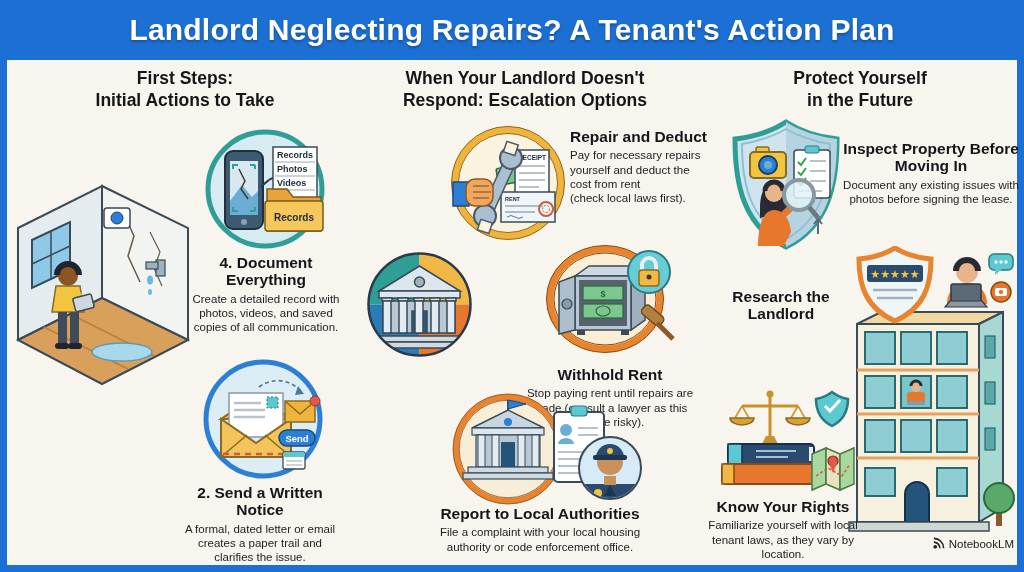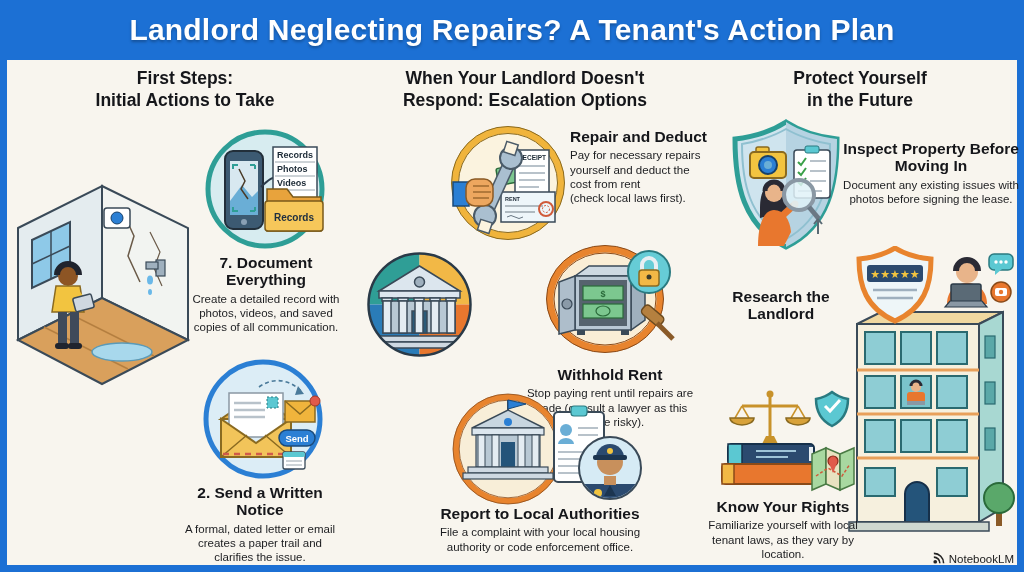--- a/index.html
+++ b/index.html
@@ -8,21 +8,21 @@
   .banner h1{margin:0;color:#ffffff;font-size:30px;font-weight:700;letter-spacing:.2px;text-shadow:0 2px 3px rgba(0,0,0,.28);}
   .content{position:absolute;left:7px;right:7px;top:60px;bottom:7px;background:#f8f5ee;}
   .abs{position:absolute;}
   .col-header{font-weight:700;font-size:17.5px;line-height:1.25;color:#15161a;text-align:center;white-space:pre-line;}
   .item{color:#15161a;}
   .item .t{font-weight:700;font-size:15.5px;line-height:1.12;margin:0 0 3px;}
   .item .d{font-size:11.5px;line-height:1.24;margin:0;white-space:pre-line;color:#1c1d20;}
   .center{text-align:center;}
   .leftal{text-align:left;}
   svg{display:block;font-family:inherit;}
-  .watermark{position:absolute;right:10px;bottom:7px;display:flex;align-items:center;gap:4px;font-size:11.5px;font-weight:500;color:#202020;}
+  .watermark{position:absolute;right:10px;bottom:22px;display:flex;align-items:center;gap:4px;font-size:11.5px;font-weight:500;color:#202020;}
 </style>
 </head>
 <body>
 
 <div class="page">
 
   <div class="banner">
     <h1>Landlord Neglecting Repairs? A Tenant's Action Plan</h1>
   </div>
 
@@ -94,21 +94,21 @@
       <text x="74" y="59" font-size="9" font-weight="bold" fill="#1c2a36">Videos</text>
     </g>
     <g>
       <path d="M64,62 h20 l6,8 h28 v34 h-54 z" fill="#e8a33c" stroke="#7a5a1a" stroke-width="1.5"></path>
       <rect x="62" y="74" width="58" height="30" rx="3" fill="#f6c75a" stroke="#7a5a1a" stroke-width="1.5"></rect>
       <text x="91" y="94" text-anchor="middle" font-size="10" font-weight="bold" fill="#203040">Records</text>
     </g>
   </svg>
 
   <div class="abs item center" style="left:190px;top:254px;width:152px;">
-    <p class="t">7. Document Everything</p>
+    <p class="t">4. Document Everything</p>
     <p class="d">Create a detailed record with photos, videos, and saved copies of all communication.</p>
   </div>
 
   <svg class="abs" style="left:201px;top:357px;" width="124" height="124" viewBox="0 0 124 124">
     <circle cx="62" cy="62" r="57" fill="#dcedf6" stroke="#2b7fd4" stroke-width="5"></circle>
     <path d="M58,30 C72,20 88,22 100,34" stroke="#4a7a9a" stroke-width="1.6" stroke-dasharray="4 3" fill="none"></path>
     <polygon points="97,29 103,37 94,38" fill="#4a7a9a"></polygon>
     <g>
       <polygon points="20,62 55,38 90,62" fill="#e8b043" stroke="#8a6a20" stroke-width="2"></polygon>
       <rect x="28" y="36" width="54" height="44" fill="#ffffff" stroke="#8a98a4" stroke-width="1.5"></rect>

